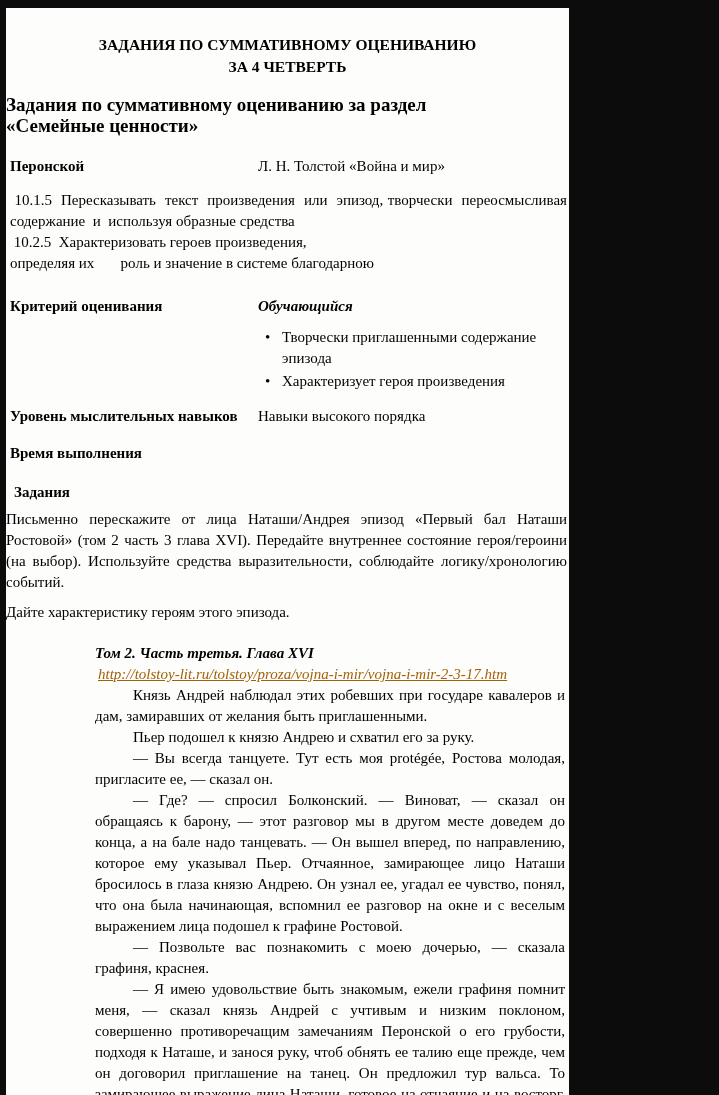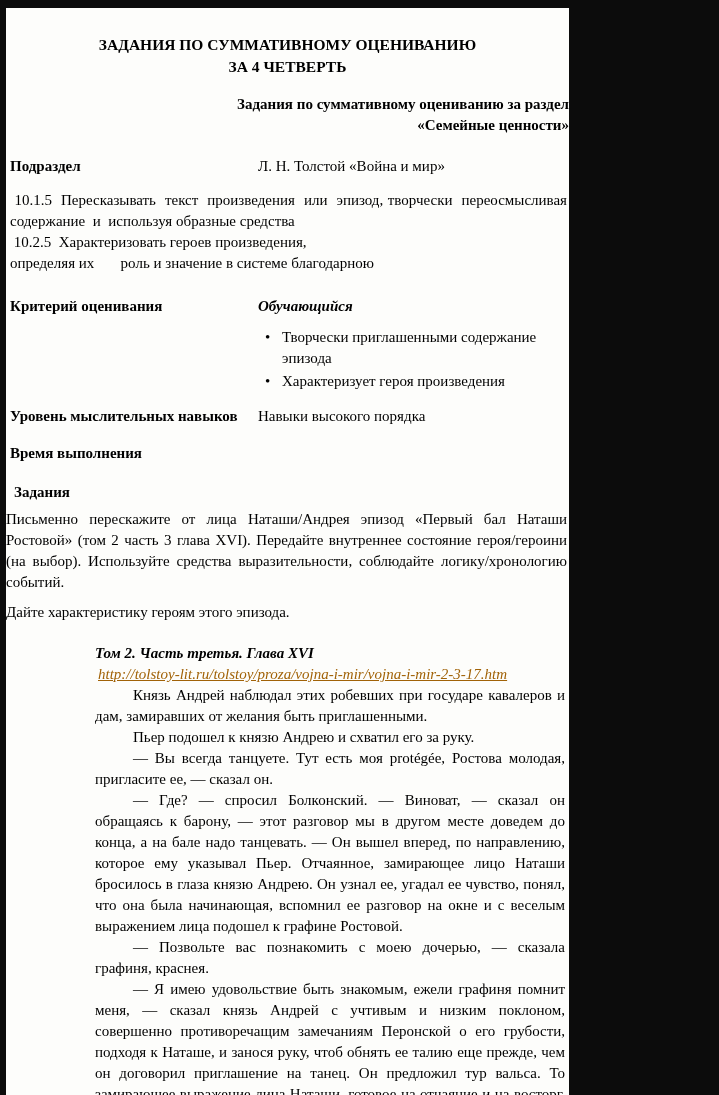--- a/index.html
+++ b/index.html
@@ -13,21 +13,21 @@
   }
   .viewport { position:relative; width:581px; height:1095px; background:#0c0c0c; }
   .sheet {
     position:absolute; top:8px; left:6px; right:12px; bottom:0;
     background:#fdfdfb;
     overflow:hidden;
     padding-top:26px;
     font-size:15px; line-height:21px;
   }
   .doc-title { text-align:center; font-weight:bold; font-size:15.5px; line-height:22px; }
-  .section-title { text-align:right; font-weight:bold; font-size:15px; line-height:21px; }
+  .section-title { text-align:left; font-weight:bold; font-size:19px; line-height:21px; }
   .section-title.first { margin-top:16px; }
 
   .info { margin-top:20px; margin-left:4px; margin-right:2px; }
   .row { display:flex; align-items:flex-start; }
   .row .label { flex:0 0 248px; width:248px; font-weight:bold; padding-right:8px; }
   .row .value { flex:1; }
   .row-subsection { margin-bottom:13px; }
   .row-goal { margin-bottom:22px; }
   .row-criteria { margin-bottom:12px; }
   .row-thinking { margin-bottom:16px; }
@@ -58,21 +58,21 @@
 
     <div class="doc-title">ЗАДАНИЯ ПО СУММАТИВНОМУ ОЦЕНИВАНИЮ</div>
     <div class="doc-title">ЗА 4 ЧЕТВЕРТЬ</div>
 
     <div class="section-title first">Задания по суммативному оцениванию за раздел</div>
     <div class="section-title">«Семейные ценности»</div>
 
     <div class="info">
 
       <div class="row row-subsection">
-        <div class="label">Подраздел</div>
+        <div class="label">Перонской</div>
         <div class="value">Л. Н. Толстой «Война и мир»</div>
       </div>
 
       <div class="row row-goal">
         <div class="value">
           <p class="objective"> 10.1.5  Пересказывать  текст  произведения  или  эпизод, творчески  переосмысливая  содержание  и  используя образные средства</p>
           <p class="objective"> 10.2.5  Характеризовать героев произведения,
 определяя их       роль и значение в системе благодарною</p>
         </div>
       </div>

